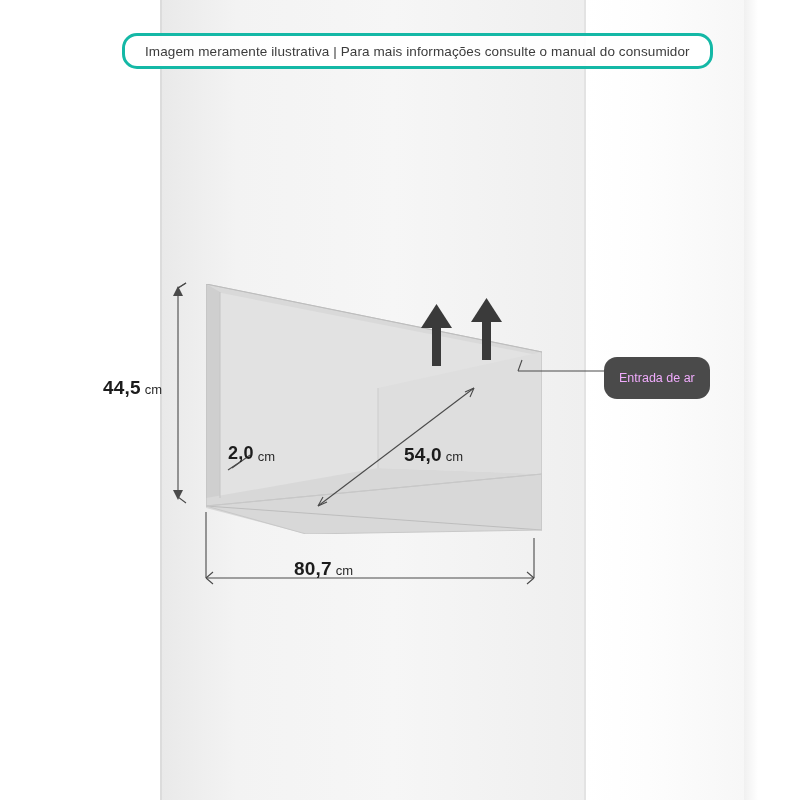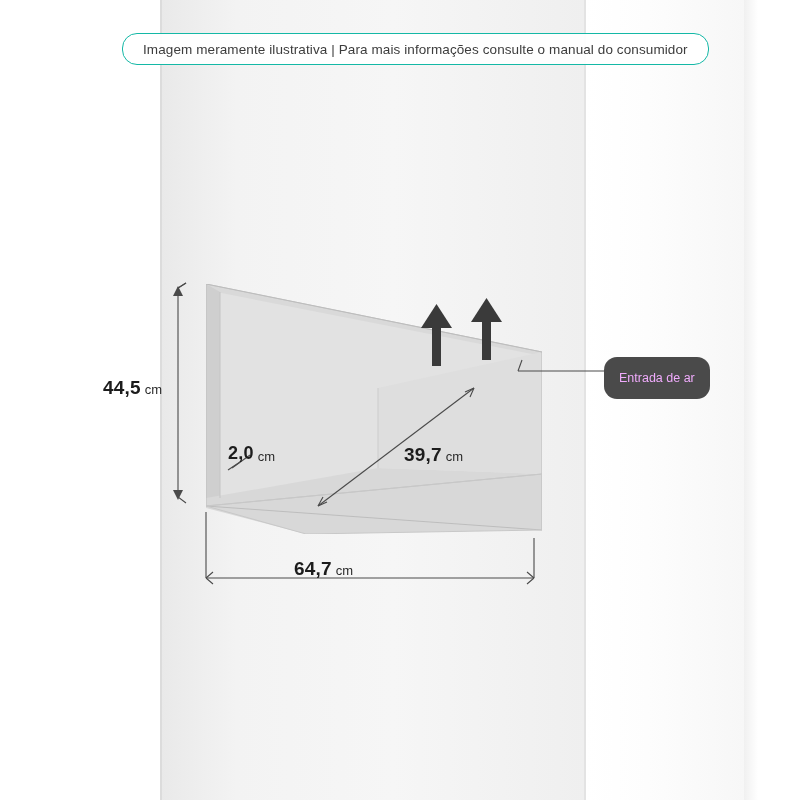--- a/index.html
+++ b/index.html
@@ -74,21 +74,21 @@
 
   
   .caption-pill {
     position: absolute;
     left: 122px;
     top: 33px;
     height: 30px;
     padding: 0 20px;
     display: flex;
     align-items: center;
-    border: 1px solid #14b8a6;
+    border: 3px solid #14b8a6;
     border-radius: 15px;
     background: rgba(255,255,255,0.92);
     color: #3c3c3c;
     font-size: 13.5px;
     white-space: nowrap;
     letter-spacing: 0.1px;
   }
 
   
   .callout {
@@ -219,26 +219,26 @@
   <div class="callout">
     <span>Entrada de ar</span>
   </div>
 
   <div class="dim dim-height">
     <span class="val">44,5</span>
     <span class="unit">cm</span>
   </div>
 
   <div class="dim dim-width">
-    <span class="val">64,7</span>
+    <span class="val">80,7</span>
     <span class="unit">cm</span>
   </div>
 
   <div class="dim dim-depth">
-    <span class="val">39,7</span>
+    <span class="val">54,0</span>
     <span class="unit">cm</span>
   </div>
 
   <div class="dim dim-thick">
     <span class="val">2,0</span>
     <span class="unit">cm</span>
   </div>
 
 </div>
 

